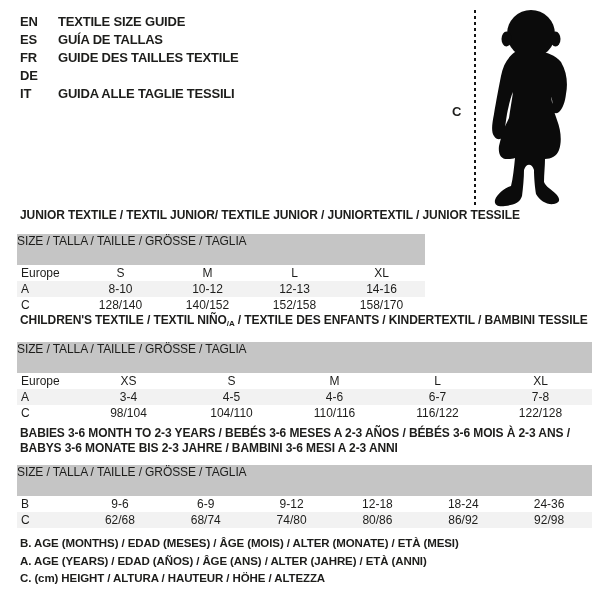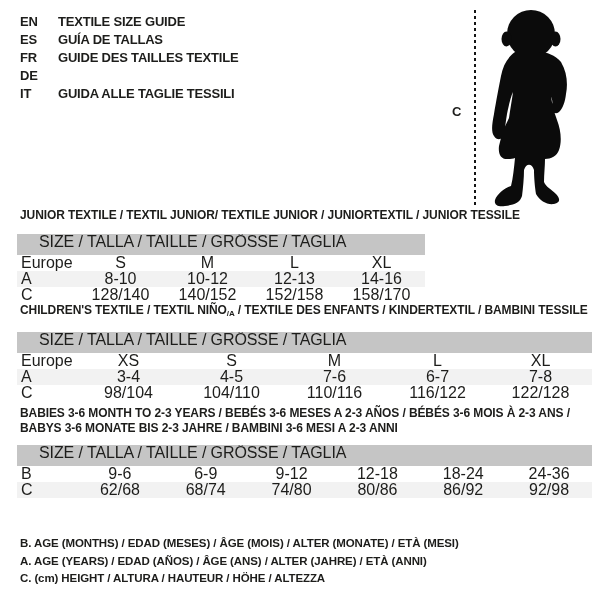--- a/index.html
+++ b/index.html
@@ -27,23 +27,23 @@
   
   .tables{position:absolute;left:17px;top:208px;width:575px;}
   .table-block.tb2{}
   .table-block.tb3{margin-top:5px;}
   .table-title{font-weight:bold;font-size:12px;line-height:15px;
     letter-spacing:-0.1px;padding-left:3px;margin-bottom:11px;white-space:nowrap;}
   .tb3 .table-title{margin-bottom:9px;}
   .table-title .subscript{font-size:8px;vertical-align:-2px;}
   .size-table{width:575px;}
   .tb1 .size-table{width:408px;}
-  .size-bar{height:21px;background:var(--bar-color);font-size:16px;line-height:15px;
-    padding-left:22px;letter-spacing:-0.1px;white-space:nowrap;overflow:hidden;}
-  .trow{display:grid;height:16px;line-height:16px;font-size:16px;}
+  .size-bar{height:31px;background:var(--bar-color);font-size:12px;line-height:15px;
+    padding-left:0;letter-spacing:-0.1px;white-space:nowrap;overflow:hidden;}
+  .trow{display:grid;height:16px;line-height:16px;font-size:12px;}
   .tbody .trow:nth-child(even){background:var(--stripe-color);}
   .cell{white-space:nowrap;overflow:hidden;}
   .cell.label{text-align:left;padding-left:4px;}
   .cell.val{text-align:center;}
   
   .footnotes{position:absolute;left:20px;top:535px;font-weight:bold;
     font-size:11.5px;line-height:17.5px;letter-spacing:-0.1px;}
   .footnote{white-space:nowrap;}
 </style>
 </head>
@@ -158,21 +158,21 @@
               <div class="cell val">XS</div>
               <div class="cell val">S</div>
               <div class="cell val">M</div>
               <div class="cell val">L</div>
               <div class="cell val">XL</div>
             </div>
             <div class="trow" style="grid-template-columns: 60px repeat(5, 1fr);">
               <div class="cell label">A</div>
               <div class="cell val">3-4</div>
               <div class="cell val">4-5</div>
-              <div class="cell val">7-6</div>
+              <div class="cell val">4-6</div>
               <div class="cell val">6-7</div>
               <div class="cell val">7-8</div>
             </div>
             <div class="trow" style="grid-template-columns: 60px repeat(5, 1fr);">
               <div class="cell label">C</div>
               <div class="cell val">98/104</div>
               <div class="cell val">104/110</div>
               <div class="cell val">110/116</div>
               <div class="cell val">116/122</div>
               <div class="cell val">122/128</div>

